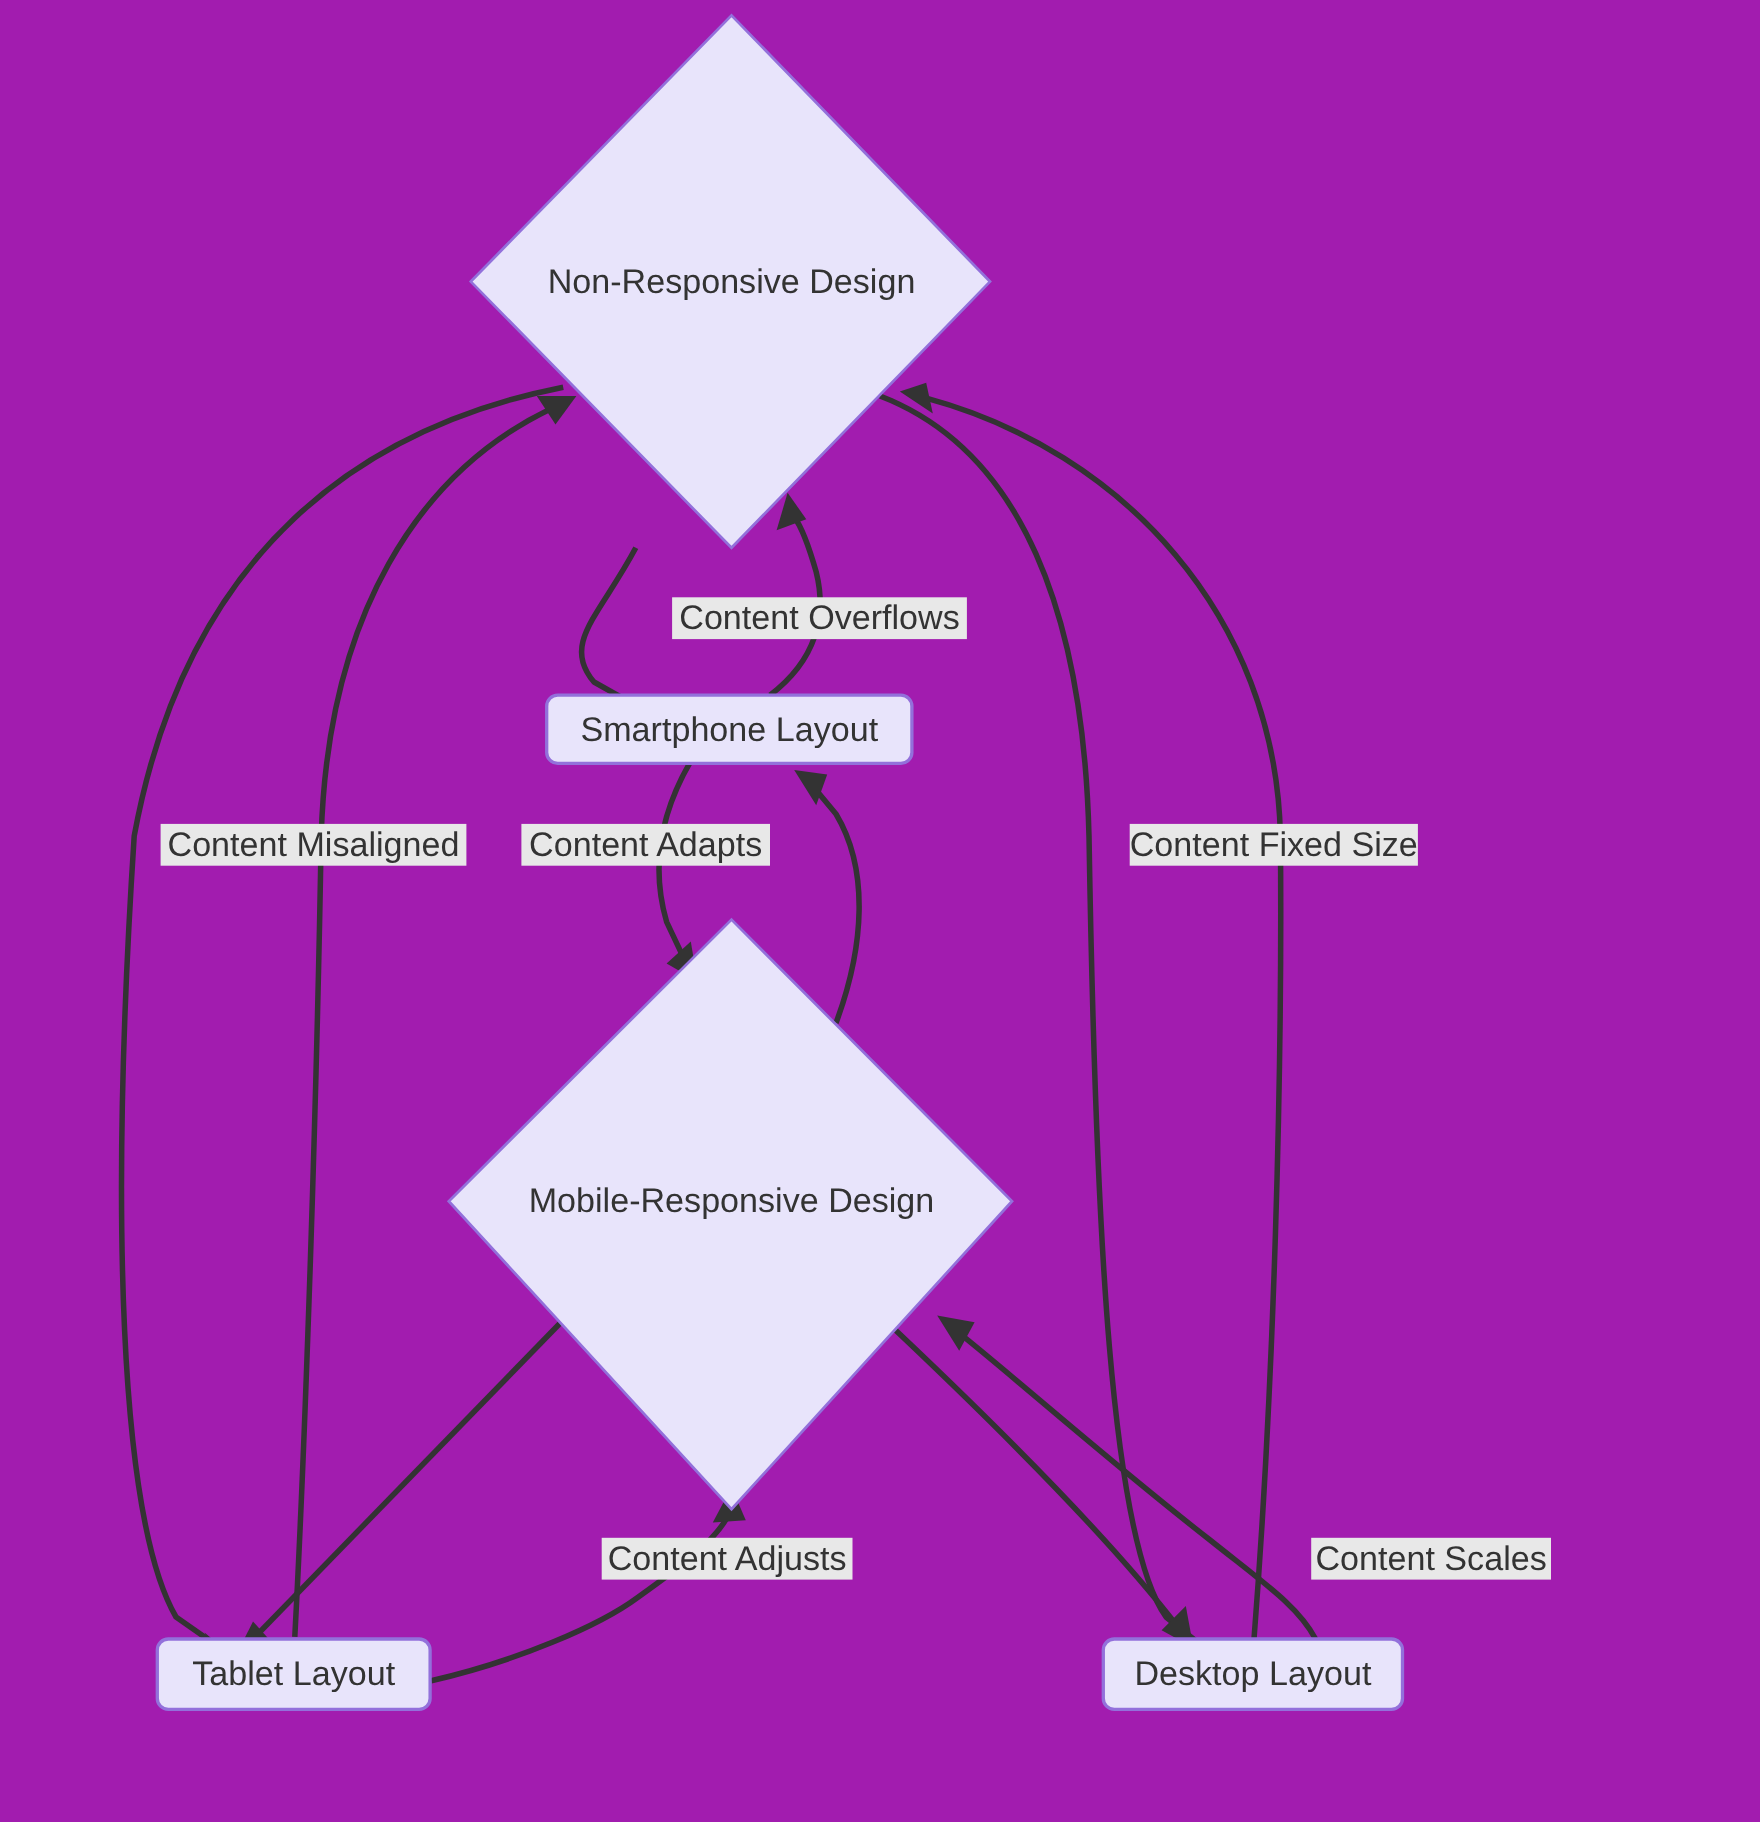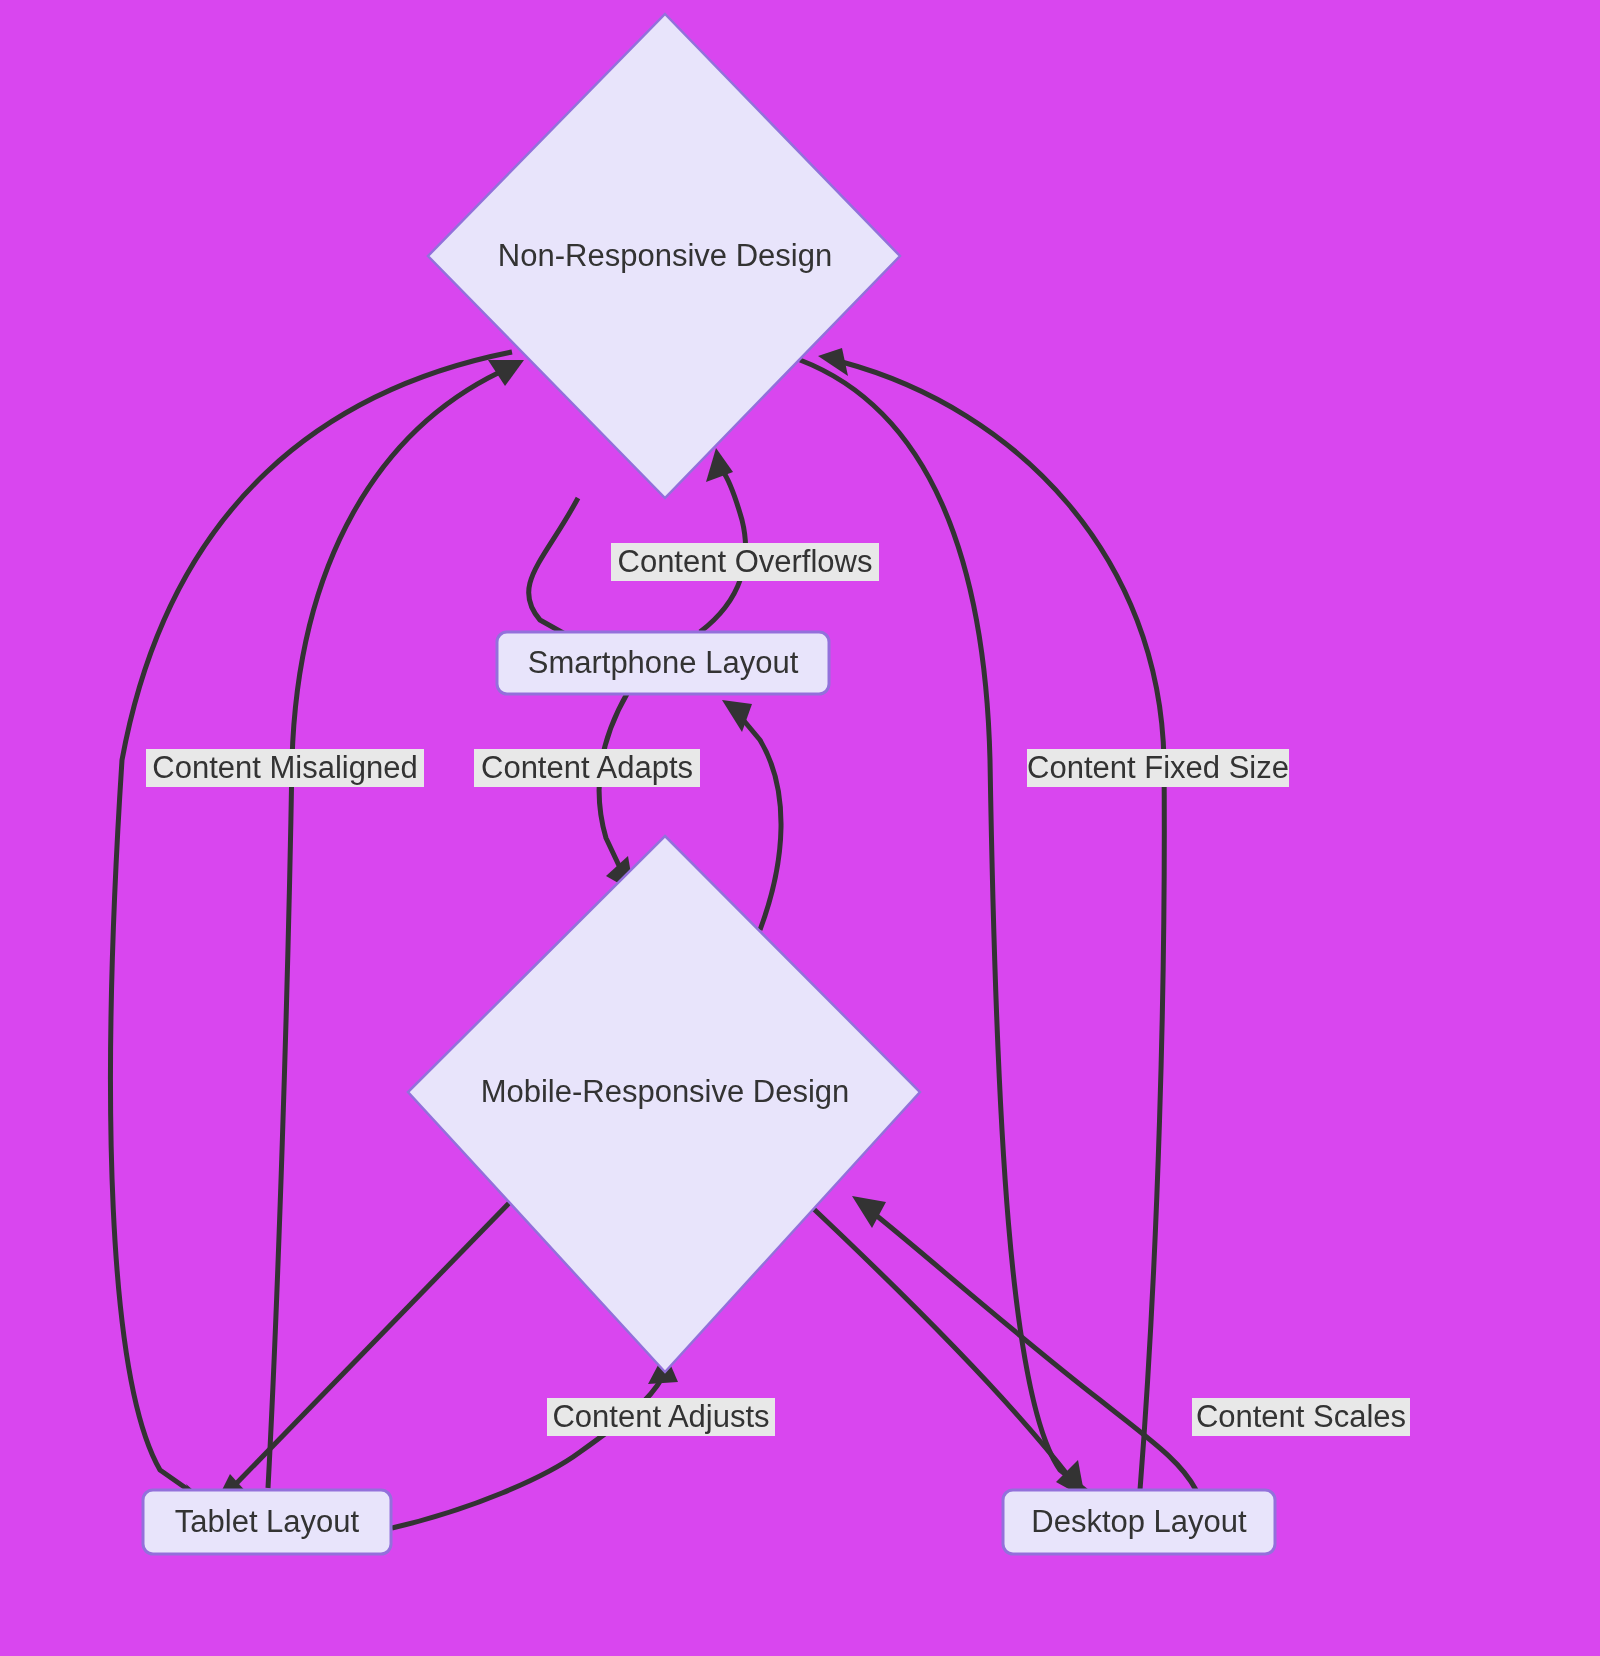--- a/index.html
+++ b/index.html
@@ -10,21 +10,21 @@
   body {
     font-family: "Liberation Sans", sans-serif;
     width: 1600px;
     height: 1656px;
     overflow: hidden;
   }
   #diagram-root {
     position: relative;
     width: 1600px;
     height: 1656px;
-    background: #d946ef;
+    background: #a21caf;
     text-align: center;
   }
   svg#flowchart {
     display: block;
     width: 1600px;
     height: 1656px;
   }
   .edge-path {
     fill: none;
     stroke: #333333;

